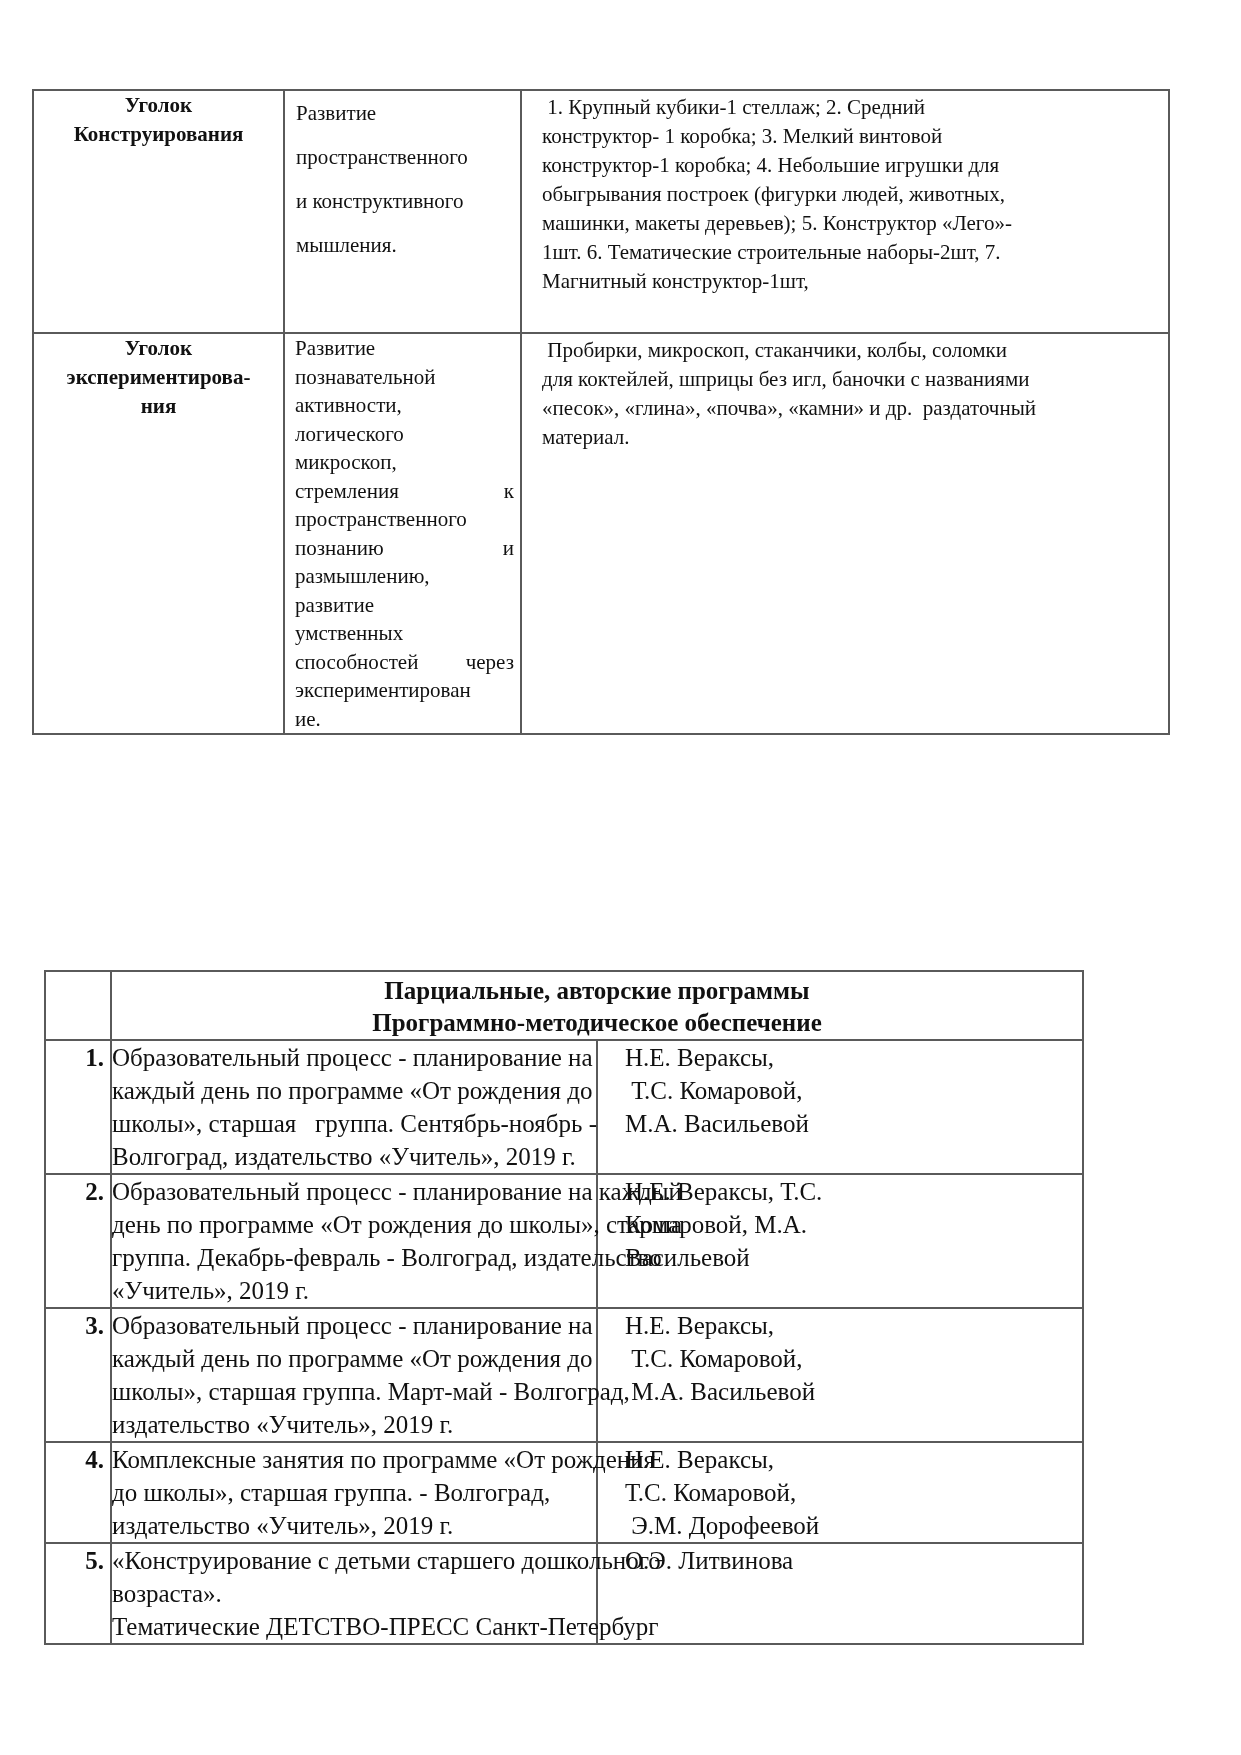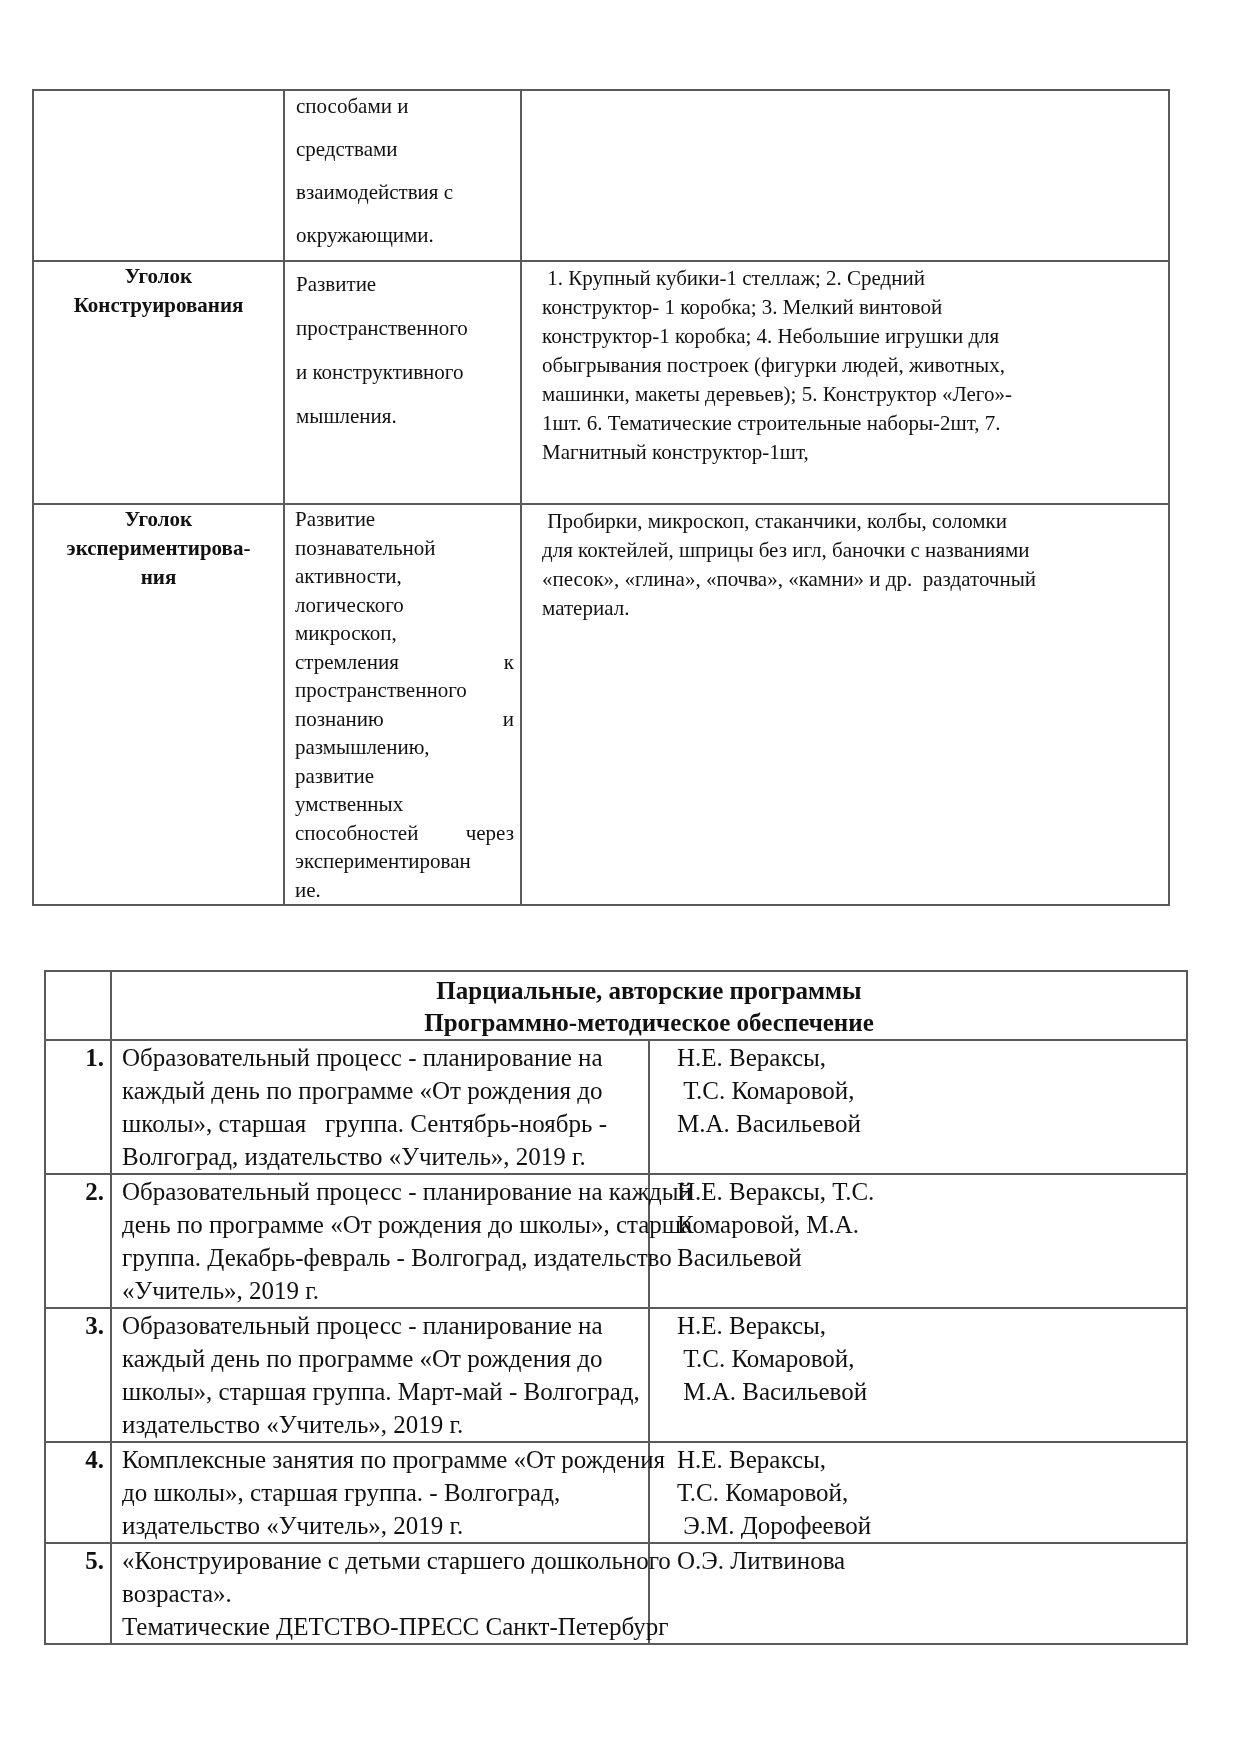--- a/index.html
+++ b/index.html
@@ -18,49 +18,37 @@
   .t1 .r2 { height: 243px; }
   .t1 .r3 { height: 400px; }
   .c2 .spaced { line-height: 43px; padding: 0 6px 0 11px; margin-top: -6px; }
   .c2 .dense { line-height: 28.5px; padding: 0 6px 0 10px; text-align: justify; }
   .c2 .dense span { display: block; }
   .c2 .dense .just { text-align-last: justify; }
   .r2 .c2 .spaced { margin-top: 0; line-height: 44px; }
   .r1 .c2 .spaced { margin-top: -6px; }
 
   
-  .t2 { left: 44px; top: 970px; width: 1144px; border-collapse: collapse; table-layout: fixed; }
+  .t2 { left: 44px; top: 970px; width: 1040px; border-collapse: collapse; table-layout: fixed; }
   .t2 td { border: 2px solid #5a5a5a; vertical-align: top; padding: 0; font-size: 25px; line-height: 33px; }
   .t2 .n { width: 58px; text-align: right; font-weight: bold; padding-right: 6px; }
-  .t2 .d { width: 680px; padding-left: 10px; }
+  .t2 .d { width: 680px; padding-left: 0; }
   .t2 .a { padding-left: 27px; }
   .t2 .hdr { text-align: center; font-weight: bold; font-size: 25px; line-height: 32px; padding-top: 3px; }
   .t2 .hrow { height: 64px; }
   .t2 .row { height: 132px; }
   .t2 .row4 { height: 99px; }
   .t2 .row5 { height: 100px; }
   .line { display: block; white-space: pre; }
 </style>
 </head>
 <body>
 
 <table class="abs t1">
   <tbody>
-      <tr class="r1">
-    <td class="c1"></td>
-    <td class="c2">
-      <div class="spaced">
-        <span class="line">способами и</span>
-        <span class="line">средствами</span>
-        <span class="line">взаимодействия с</span>
-        <span class="line">окружающими.</span>
-      </div>
-    </td>
-    <td class="c3"></td>
-  </tr>
   <tr class="r2">
     <td class="c1">
       <span class="line">Уголок</span>
       <span class="line">Конструирования</span>
     </td>
     <td class="c2">
       <div class="spaced">
         <span class="line">Развитие</span>
         <span class="line">пространственного</span>
         <span class="line">и конструктивного</span>

